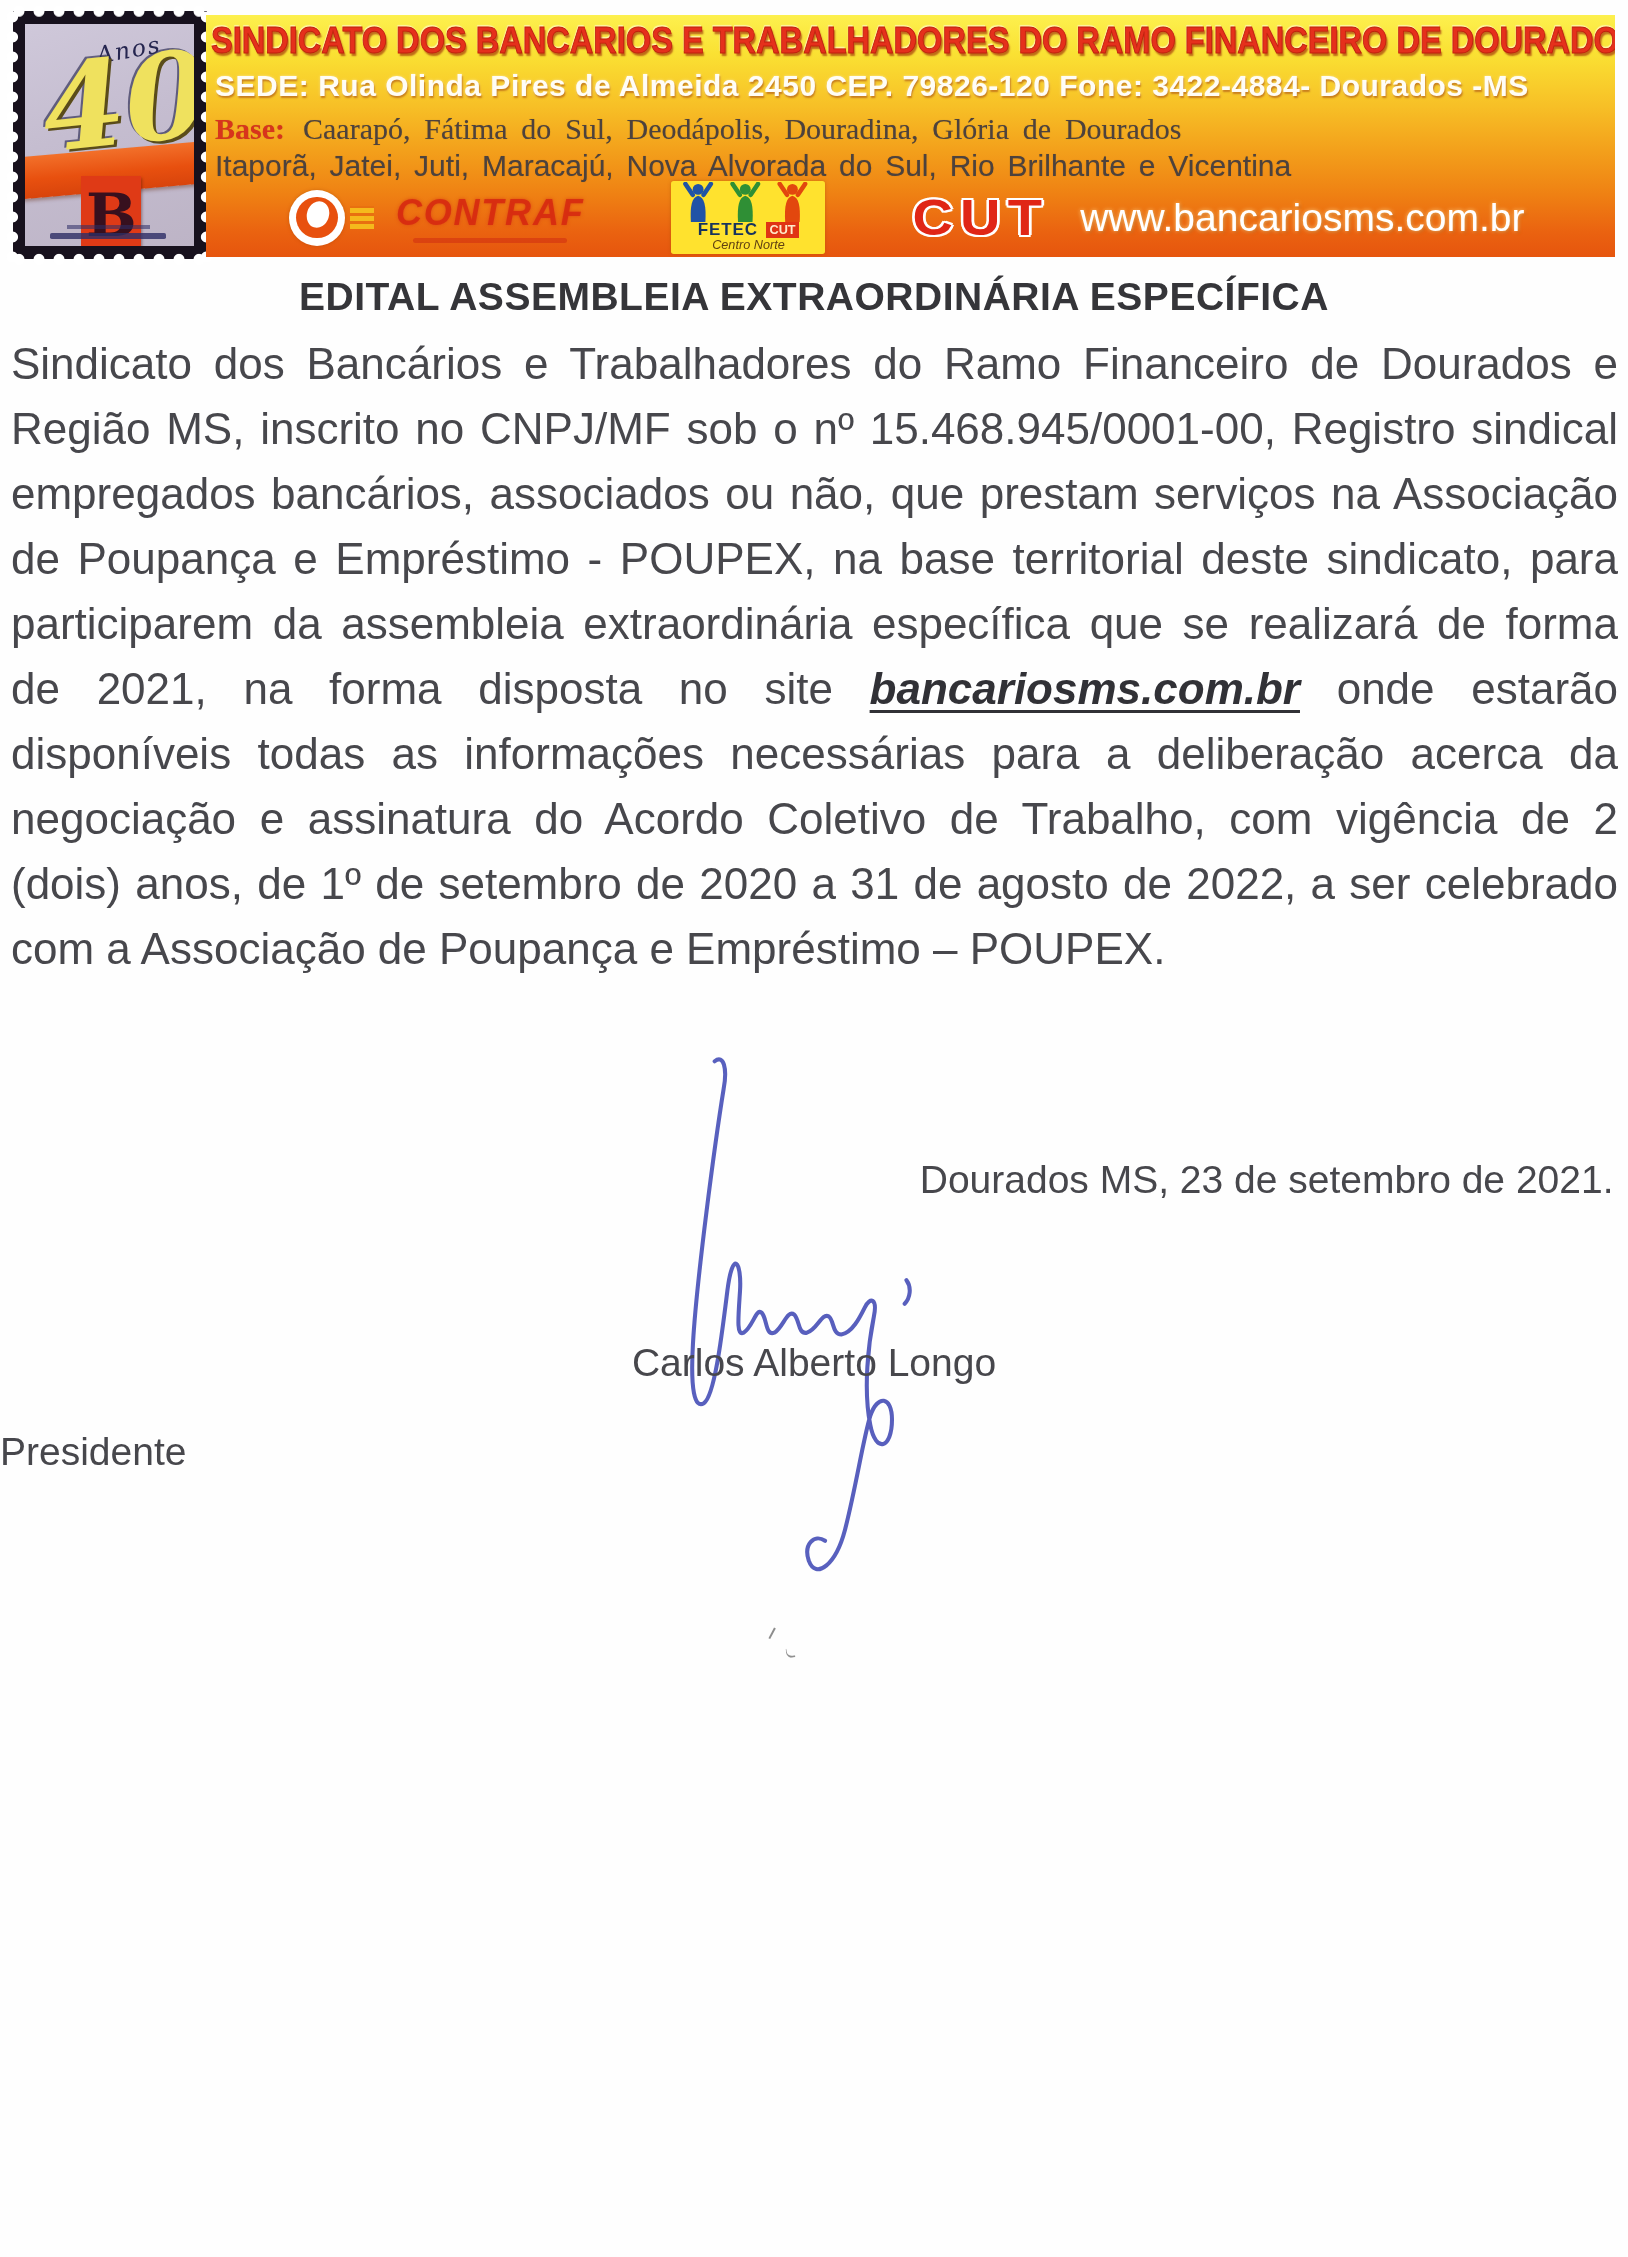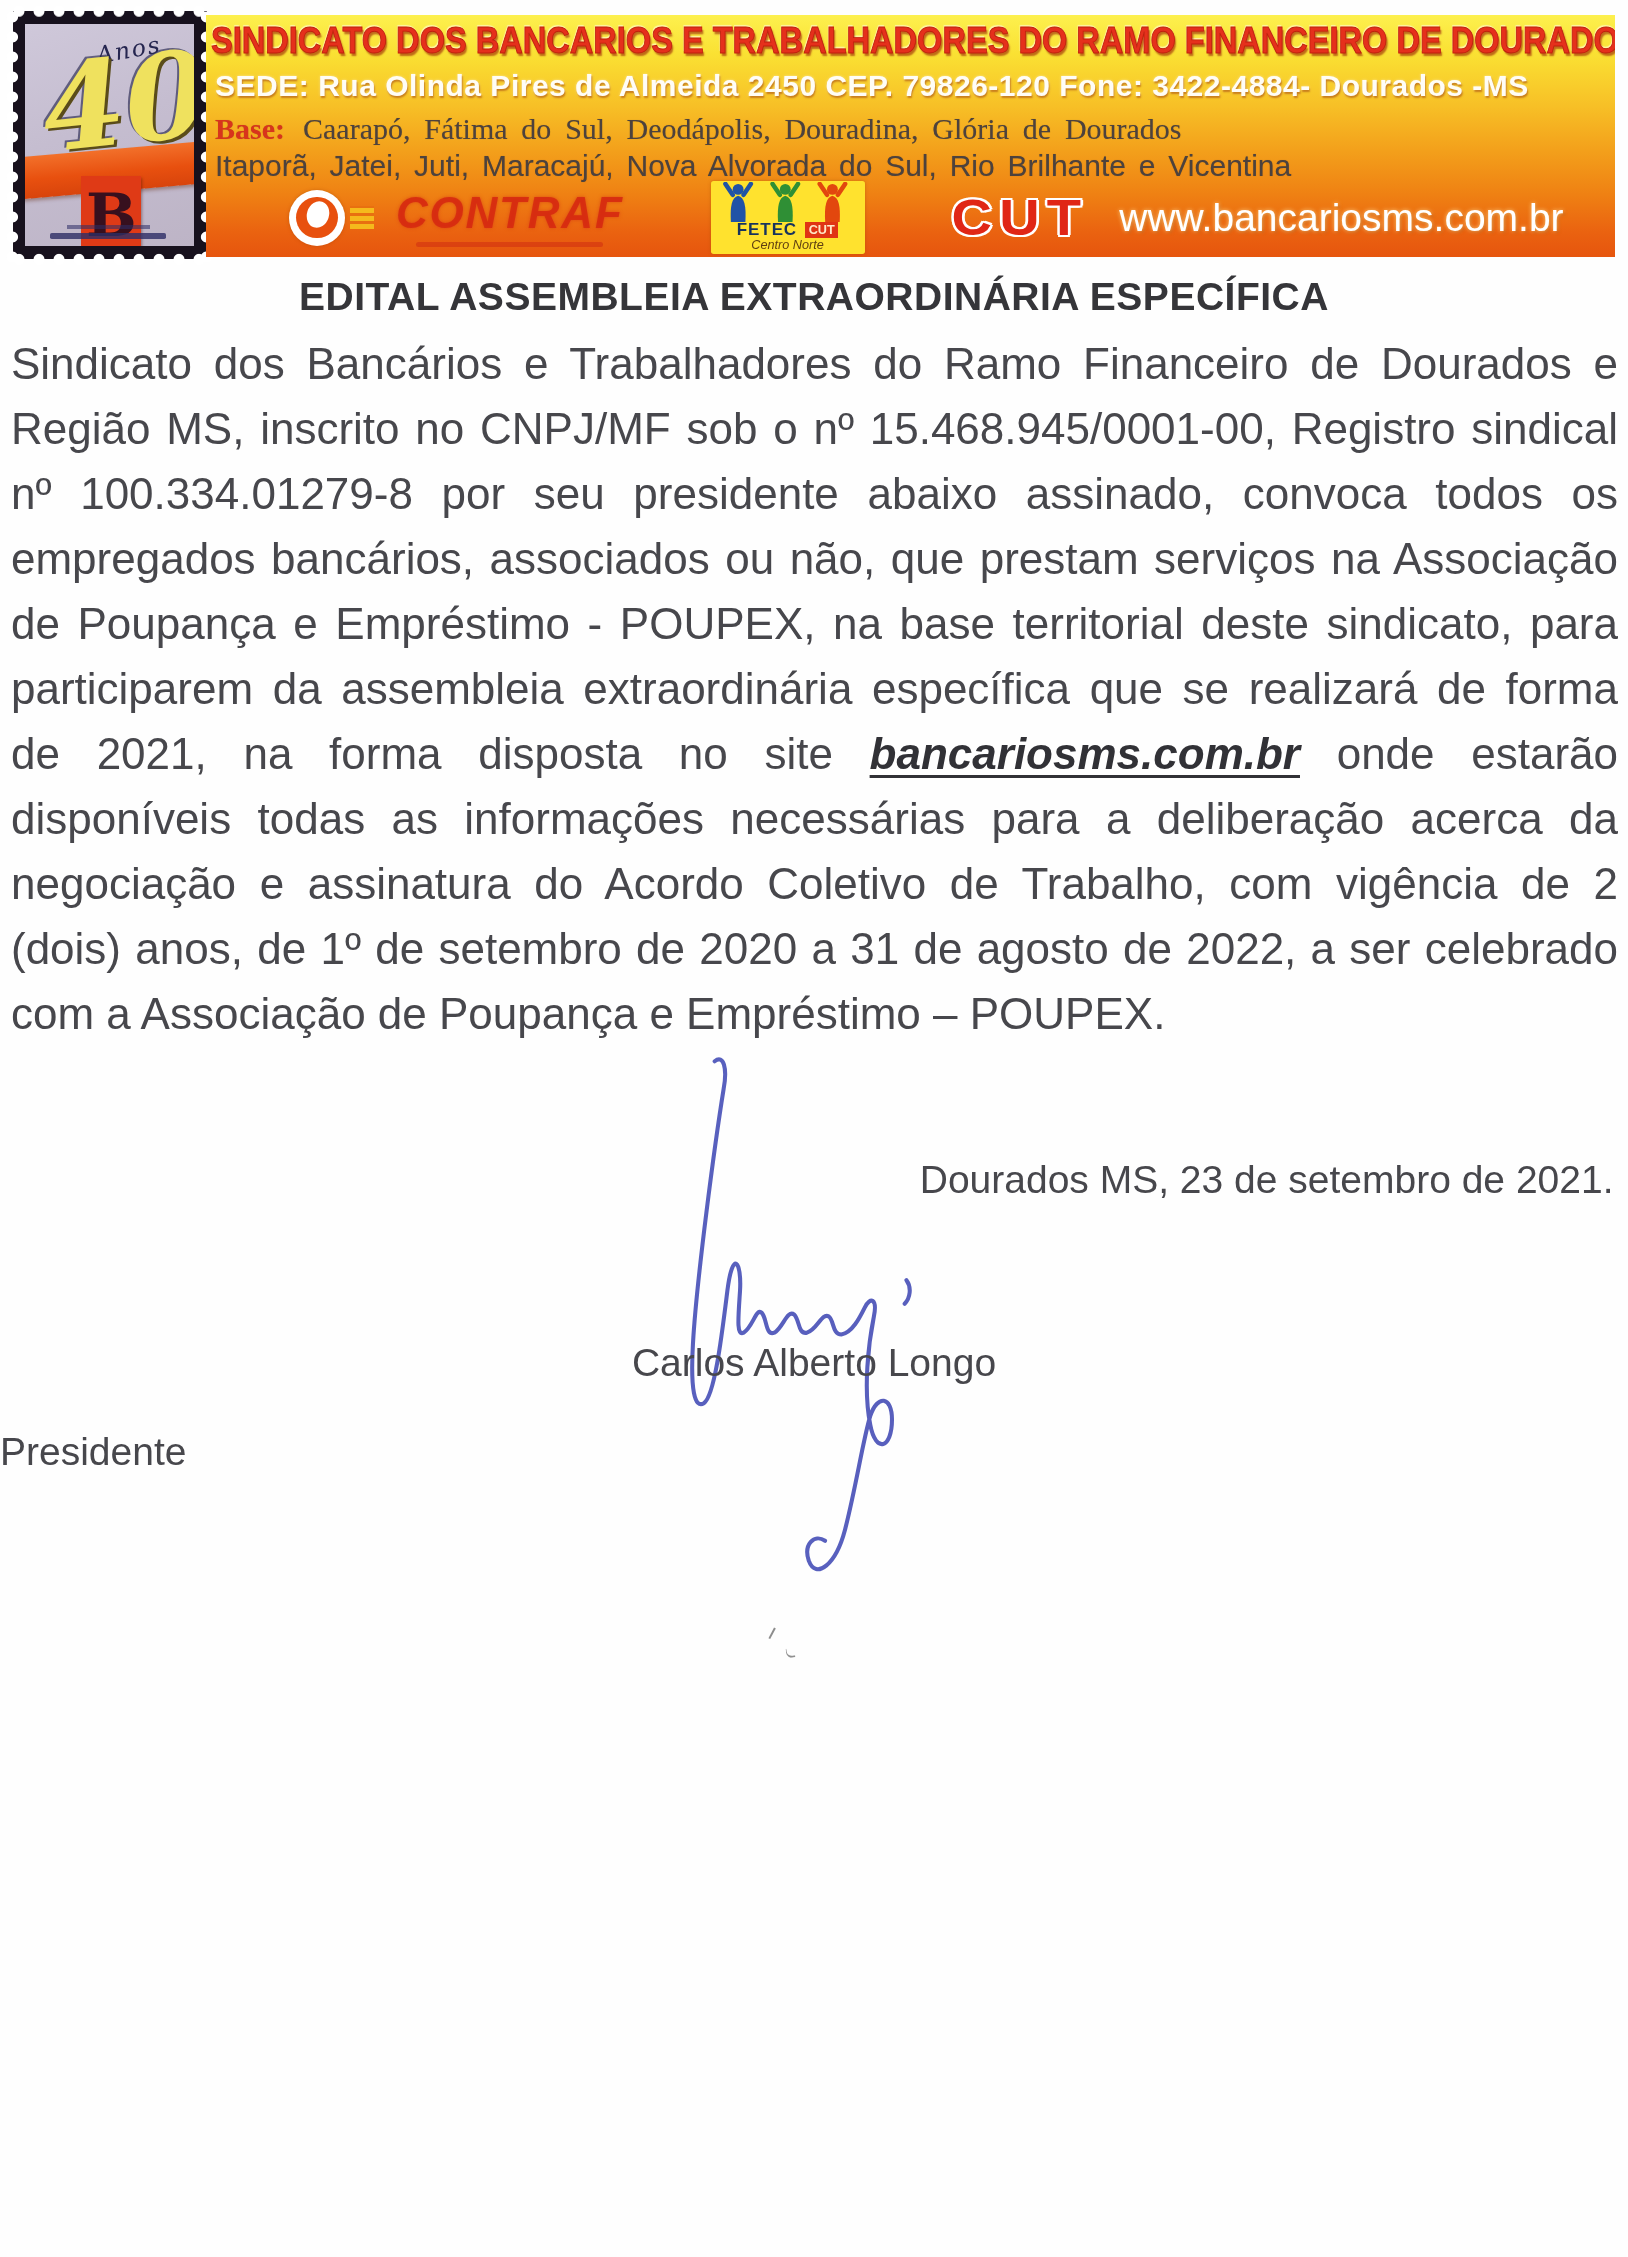--- a/index.html
+++ b/index.html
@@ -65,21 +65,21 @@
   
   .logo-row{position:absolute;left:0;right:0;bottom:0;height:78px;display:flex;align-items:center;}
   .contraf-logo{margin-left:83px;width:56px;height:56px;border-radius:50%;background:#ffffff;
     position:relative;flex:0 0 auto;box-shadow:0 0 3.6px rgba(150,60,0,.4);}
   .contraf-logo::before{content:"";position:absolute;inset:7.2px;border-radius:50%;background:#e8500e;}
   .contraf-logo::after{content:"";position:absolute;left:18px;top:11px;width:22px;height:27px;
     border-radius:50%;background:#ffffff;transform:rotate(18deg);}
   .contraf-dots{width:23.5px;height:23.5px;margin-left:5.4px;flex:0 0 auto;opacity:.9;
     background:repeating-linear-gradient(0deg,#f6c21e 0 4.5px,#e87010 4.5px 8.1px),
                repeating-linear-gradient(90deg,rgba(255,255,255,.55) 0 4.5px,rgba(0,0,0,0) 4.5px 8.1px);}
-  .contraf-text{margin-left:22px;font-size:44px;font-weight:bold;font-style:italic;
+  .contraf-text{margin-left:22px;font-size:36px;font-weight:bold;font-style:italic;
     color:rgba(214,38,16,.82);letter-spacing:1.8px;text-shadow:0 0 3.6px rgba(216,60,20,.75);}
   .contraf-text::after{content:"";display:block;height:4.5px;width:82%;margin:3.6px auto 0;
     background:rgba(205,40,18,.5);border-radius:2.7px;}
   .fetec-box{margin-left:87px;width:154px;height:72px;background:#ffe22e;border-radius:2.7px;
     position:relative;display:flex;flex-direction:column;align-items:center;
     justify-content:flex-end;padding-bottom:1.8px;flex:0 0 auto;
     box-shadow:0 0 3.6px rgba(160,70,0,.45);}
   .fetec-figs{position:absolute;top:1.8px;left:9px;}
   .fetec-line{display:flex;align-items:center;gap:8px;line-height:16.3px;}
   .fetec-name{font-size:17px;font-weight:bold;color:#17335e;letter-spacing:0.9px;}
@@ -176,21 +176,20 @@
         <div class="site-text">www.bancariosms.com.br</div>
       </div>
     </div>
   </header>
 
   <h1 class="doc-title">EDITAL ASSEMBLEIA EXTRAORDINÁRIA ESPECÍFICA</h1>
 
   <div class="para">
     <div class="pline">Sindicato dos Bancários e Trabalhadores do Ramo Financeiro de Dourados e</div>
     <div class="pline">Região MS, inscrito no CNPJ/MF sob o nº 15.468.945/0001-00, Registro sindical</div>
-    <div class="pline">nº 100.334.01279-8 por seu presidente abaixo assinado, convoca todos os</div>
     <div class="pline">empregados bancários, associados ou não, que prestam serviços na Associação</div>
     <div class="pline">de Poupança e Empréstimo - POUPEX, na base territorial deste sindicato, para</div>
     <div class="pline">participarem da assembleia extraordinária específica que se realizará de forma</div>
     <div class="pline"><span>de 2021, na forma disposta no site </span><span class="site-link">bancariosms.com.br</span><span> onde estarão</span></div>
     <div class="pline">disponíveis todas as informações necessárias para a deliberação acerca da</div>
     <div class="pline">negociação e assinatura do Acordo Coletivo de Trabalho, com vigência de 2</div>
     <div class="pline">(dois) anos, de 1º de setembro de 2020 a 31 de agosto de 2022, a ser celebrado</div>
     <div class="pline last">com a Associação de Poupança e Empréstimo – POUPEX.</div>
   </div>
 

